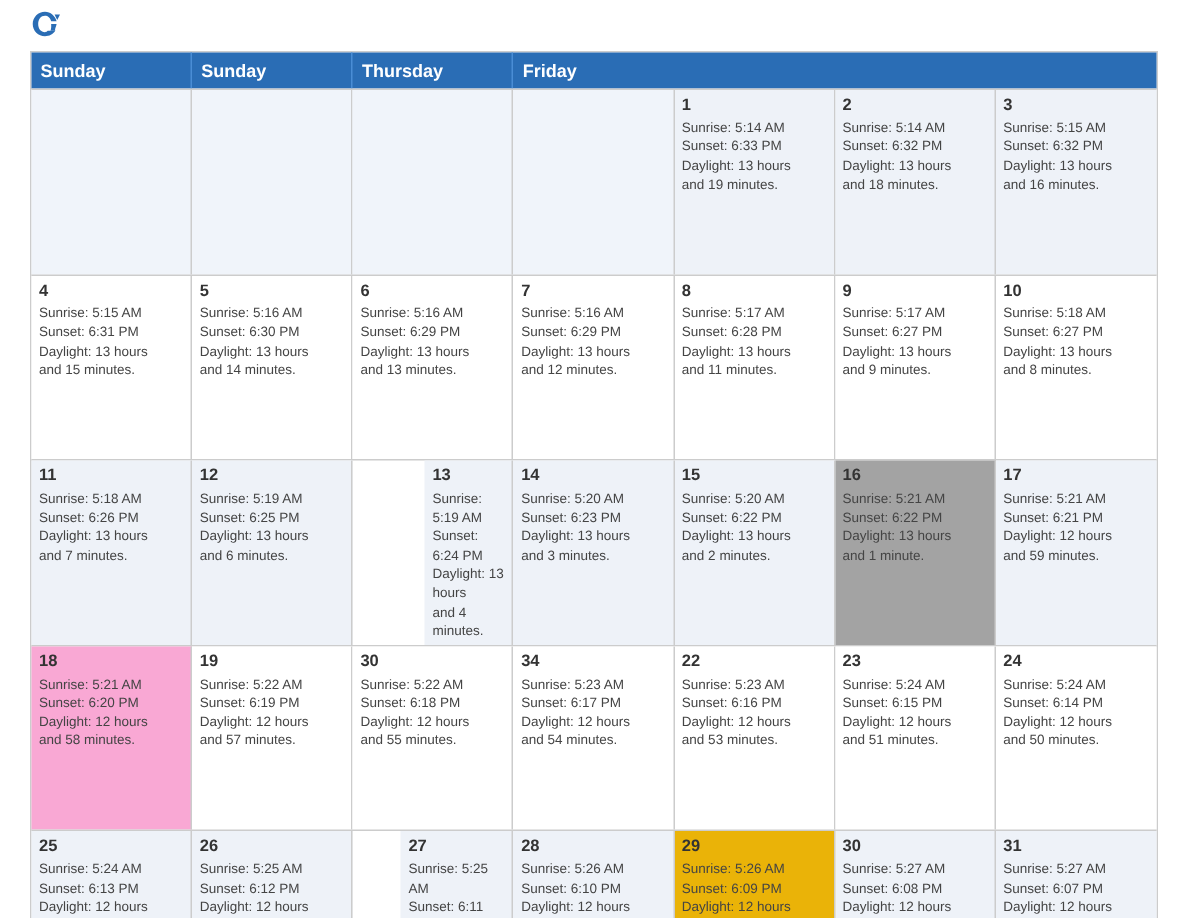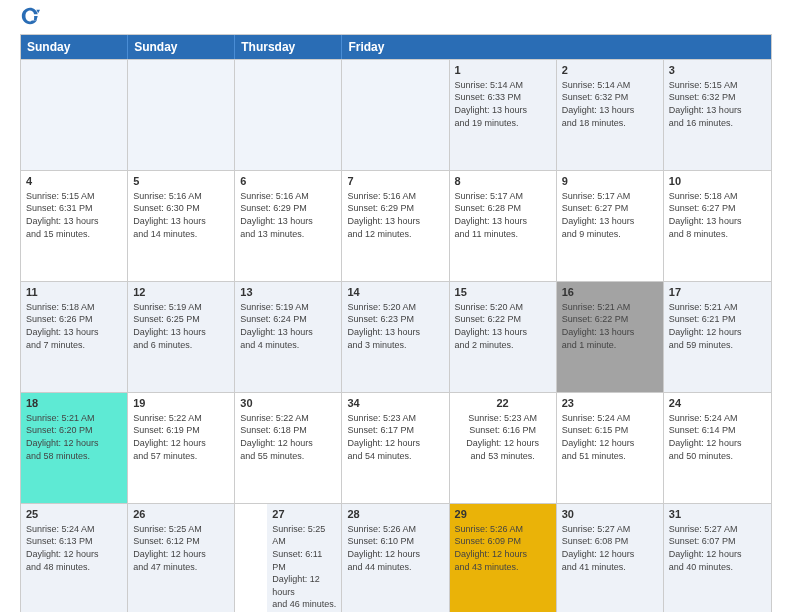--- a/index.html
+++ b/index.html
@@ -216,21 +216,21 @@
 Daylight: 13 hours
 and 7 minutes.</div>
           </div>
           <div class="cal-cell alt-row" style="background: rgb(238, 242, 248);">
             <span class="day-number">12</span>
             <div class="cell-info" style="white-space: pre-line;">Sunrise: 5:19 AM
 Sunset: 6:25 PM
 Daylight: 13 hours
 and 6 minutes.</div>
           </div>
-          <div class="cal-cell alt-row" style="background: rgb(238, 242, 248);">
+          <div class="cal-cell alt-row" style="background: rgb(238, 242, 248); margin-left: 48px;">
             <span class="day-number">13</span>
             <div class="cell-info" style="white-space: pre-line;">Sunrise: 5:19 AM
 Sunset: 6:24 PM
 Daylight: 13 hours
 and 4 minutes.</div>
           </div>
           <div class="cal-cell alt-row" style="background: rgb(238, 242, 248);">
             <span class="day-number">14</span>
             <div class="cell-info" style="white-space: pre-line;">Sunrise: 5:20 AM
 Sunset: 6:23 PM
@@ -253,21 +253,21 @@
           </div>
           <div class="cal-cell alt-row" style="background: rgb(238, 242, 248);">
             <span class="day-number">17</span>
             <div class="cell-info" style="white-space: pre-line;">Sunrise: 5:21 AM
 Sunset: 6:21 PM
 Daylight: 12 hours
 and 59 minutes.</div>
           </div>
         </div>
         <div class="cal-week">
-          <div class="cal-cell" style="background: #5eead4;">
+          <div class="cal-cell" style="background: #f9a8d4;">
             <span class="day-number">18</span>
             <div class="cell-info" style="white-space: pre-line;">Sunrise: 5:21 AM
 Sunset: 6:20 PM
 Daylight: 12 hours
 and 58 minutes.</div>
           </div>
           <div class="cal-cell" style="background: rgb(255, 255, 255);">
             <span class="day-number">19</span>
             <div class="cell-info" style="white-space: pre-line;">Sunrise: 5:22 AM
 Sunset: 6:19 PM
@@ -281,21 +281,21 @@
 Daylight: 12 hours
 and 55 minutes.</div>
           </div>
           <div class="cal-cell" style="background: rgb(255, 255, 255);">
             <span class="day-number">34</span>
             <div class="cell-info" style="white-space: pre-line;">Sunrise: 5:23 AM
 Sunset: 6:17 PM
 Daylight: 12 hours
 and 54 minutes.</div>
           </div>
-          <div class="cal-cell" style="background: rgb(255, 255, 255); text-align: center;">
+          <div class="cal-cell" style="background: rgb(255, 255, 255);">
             <span class="day-number">22</span>
             <div class="cell-info" style="white-space: pre-line;">Sunrise: 5:23 AM
 Sunset: 6:16 PM
 Daylight: 12 hours
 and 53 minutes.</div>
           </div>
           <div class="cal-cell" style="background: rgb(255, 255, 255);">
             <span class="day-number">23</span>
             <div class="cell-info" style="white-space: pre-line;">Sunrise: 5:24 AM
 Sunset: 6:15 PM

